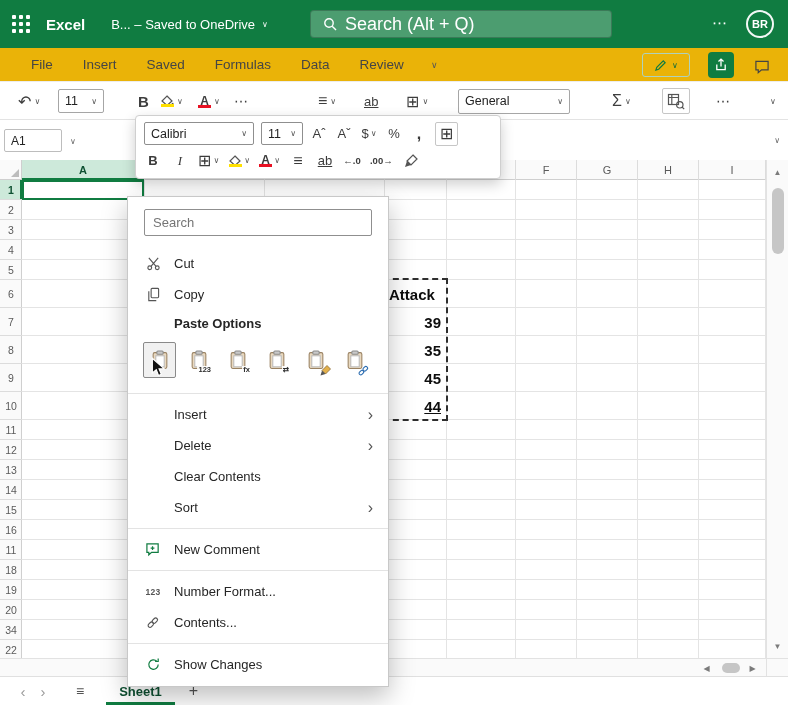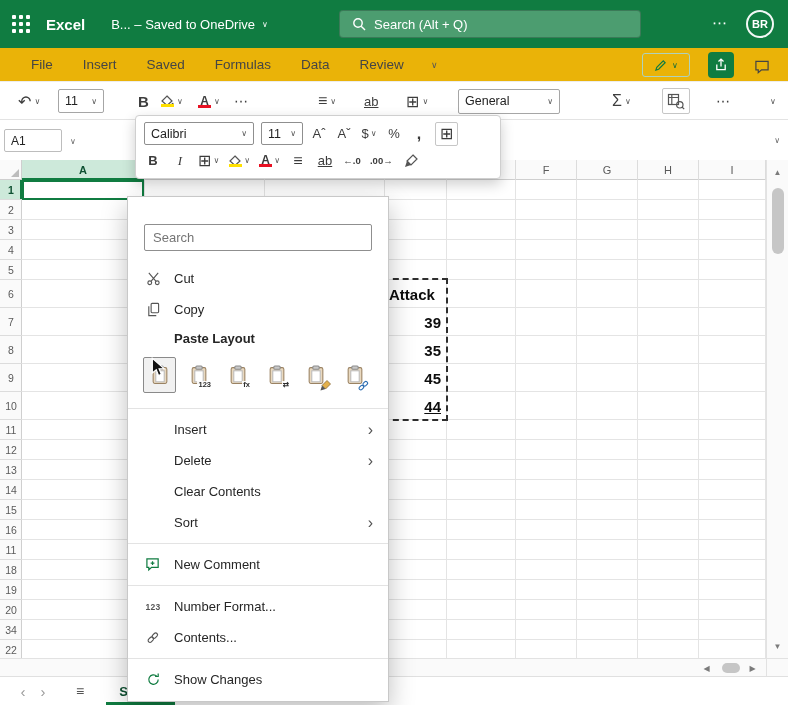--- a/index.html
+++ b/index.html
@@ -7,21 +7,21 @@
   body{font-family:"Liberation Sans",sans-serif;background:#fff;color:#333}
   #app{position:relative;width:788px;height:705px;background:#fff}
 
   
   .titlebar{position:absolute;left:0;top:0;width:788px;height:48px;background:#107c41;display:flex;align-items:center;color:#fff;z-index:5}
   .waffle{margin-left:12px;display:grid;grid-template-columns:repeat(3,4px);grid-template-rows:repeat(3,4px);gap:3px;cursor:pointer}
   .waffle i{width:4px;height:4px;background:#fff;border-radius:1px}
   .app-name{font-weight:700;font-size:15px;margin-left:16px}
   .doc-title{font-size:13px;margin-left:26px;display:flex;align-items:center;gap:7px;white-space:nowrap}
   .w-chev{font-size:8px;opacity:.95}
-  .search-pill{position:absolute;left:339px;top:10px;width:302px;height:28px;border-radius:4px;background:rgba(255,255,255,.25);border:1px solid rgba(0,0,0,.22);display:flex;align-items:center;padding-left:12px;gap:8px;font-size:13px;cursor:pointer}
+  .search-pill{position:absolute;left:310px;top:10px;width:302px;height:28px;border-radius:4px;background:rgba(255,255,255,.25);border:1px solid rgba(0,0,0,.22);display:flex;align-items:center;padding-left:12px;gap:8px;font-size:18px;cursor:pointer}
   .tb-ellipsis{position:absolute;right:60px;top:14px;font-size:15px;letter-spacing:1px;cursor:pointer}
   .avatar{position:absolute;right:14px;top:10px;width:28px;height:28px;border-radius:50%;border:2px solid rgba(255,255,255,.95);display:flex;align-items:center;justify-content:center;font-size:11px;font-weight:700;cursor:pointer}
 
   
   .ribbon{position:absolute;left:0;top:48px;width:788px;height:34px;background:#eab308;display:flex;align-items:stretch;border-bottom:1px solid #ededed;z-index:5}
   .rtab{padding:0 15px;display:flex;align-items:center;font-size:13.5px;color:#454545;cursor:pointer;position:relative}
   .rtab:first-child{margin-left:16px}
   .rtab.active{color:#0f6b3a;font-weight:700}
   .rtab.active::after{content:"";position:absolute;left:13px;right:13px;bottom:0;height:3px;border-radius:2px;background:#107c41}
   .rtab-more{padding:0 12px;display:flex;align-items:center;font-size:9px;color:#555;cursor:pointer}
@@ -84,21 +84,21 @@
   
   .mini-toolbar{position:absolute;left:135px;top:115px;width:366px;height:64px;background:#fff;border:1px solid #cfcfcf;border-radius:4px;box-shadow:0 5px 14px rgba(0,0,0,.2);z-index:20;padding:4px 8px;display:flex;flex-direction:column;justify-content:space-between}
   .mt-row{display:flex;align-items:center;gap:7px;height:27px}
   .mt-btn{min-width:18px;height:24px;display:flex;align-items:center;justify-content:center;gap:2px;font-size:13px;color:#3b3b3b;cursor:pointer}
   .mt-combo{height:23px;border:1px solid #8f8f8f;border-radius:2px;display:flex;align-items:center;justify-content:space-between;padding:0 6px;font-size:12.5px;color:#222;cursor:pointer}
   .outlined{border:1px solid #c6c6c6;border-radius:2px;padding:0 4px}
   .smalltxt{font-size:9.5px;font-weight:700}
 
   
   .context-menu{position:absolute;left:127px;top:196px;width:262px;background:#fff;border:1px solid #c8c8c8;box-shadow:0 10px 24px rgba(0,0,0,.25);z-index:30;padding:8px 0 6px}
-  .menu-search{margin:19px 16px 12px;height:27px;border:1px solid #8f8f8f;border-radius:2px;display:flex;align-items:center;padding:0 8px}
+  .menu-search{margin:4px 16px 12px;height:27px;border:1px solid #8f8f8f;border-radius:2px;display:flex;align-items:center;padding:0 8px}
   .menu-search input{border:none;outline:none;width:100%;font-size:13px;font-family:"Liberation Sans",sans-serif;color:#222}
   .menu-search input::placeholder{color:#757575}
   .menu-item{height:31px;display:flex;align-items:center;padding-left:46px;position:relative;font-size:13px;color:#262626;cursor:pointer}
   .mi-icon{position:absolute;left:15px;width:20px;display:flex;align-items:center;justify-content:center}
   .menu-header{height:27px;display:flex;align-items:center;padding-left:46px;font-size:13px;font-weight:700;color:#262626}
   .menu-sub{position:absolute;right:15px;font-size:16px;color:#555}
   .menu-divider{height:1px;background:#e3e3e3;margin:5px 0}
   .paste-row{display:flex;gap:6px;padding:5px 0 10px 15px}
   .paste-btn{width:33px;height:36px;display:flex;align-items:center;justify-content:center;position:relative;border:1px solid transparent;border-radius:2px;cursor:pointer}
   .paste-btn.hover{border-color:#8a8a8a;background:#f1f1f1}
@@ -203,21 +203,21 @@
       <span class="chev">∨</span>
     </div>
     <div class="titem g13" style="left:364px">
       <span style="text-decoration:underline">ab</span>
     </div>
     <div class="titem" style="left:406px">
       <span class="g16">⊞</span>
       <span class="chev">∨</span>
     </div>
     <div class="titem" style="left:458px">
-      <div class="combo" style="width:102px;height:25px">
+      <div class="combo" style="width:112px;height:25px">
         <span>General</span>
         <span class="chev">∨</span>
       </div>
     </div>
     <div class="titem" style="left:612px">
       <span class="g16">Σ</span>
       <span class="chev">∨</span>
     </div>
     <div class="titem outlined" style="left:662px;top:6px;height:26px">
       <svg width="18" height="18" viewBox="0 0 18 18" fill="none" stroke="#555" stroke-width="1.2">
@@ -413,21 +413,21 @@
     </div>
     <div class="menu-item">
       <span class="mi-icon">
         <svg width="14" height="15" viewBox="0 0 15 16" fill="none" stroke="#555" stroke-width="1.2">
             <rect x="5.5" y="1.5" width="8" height="10" rx="1"></rect>
             <path d="M3 4.5 V14.5 H11"></path>
           </svg>
       </span>
       <span>Copy</span>
     </div>
-    <div class="menu-header">Paste Layout</div>
+    <div class="menu-header">Paste Options</div>
     <div class="paste-row" id="paste-buttons">
         <div class="paste-btn hover">
           <svg width="18" height="20" viewBox="0 0 17 19" fill="none">
             <rect x="2" y="2.5" width="13" height="15" rx="1.5" fill="#e9d9c0" stroke="#9a8262"></rect>
             <rect x="4.5" y="5.5" width="8" height="10.5" fill="#fff" stroke="#bbb"></rect>
             <rect x="5.5" y="1" width="6" height="3" rx="1" fill="#c9c9c9" stroke="#8a8a8a"></rect>
           </svg>
         </div>
         <div class="paste-btn">
           <svg width="18" height="20" viewBox="0 0 17 19" fill="none">

